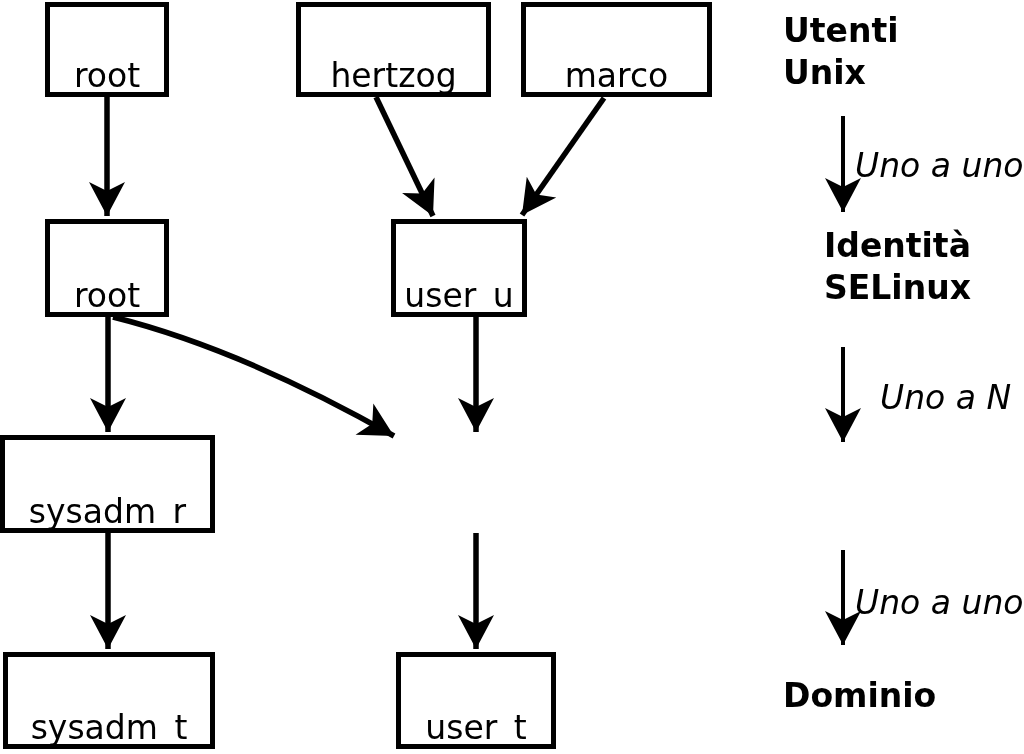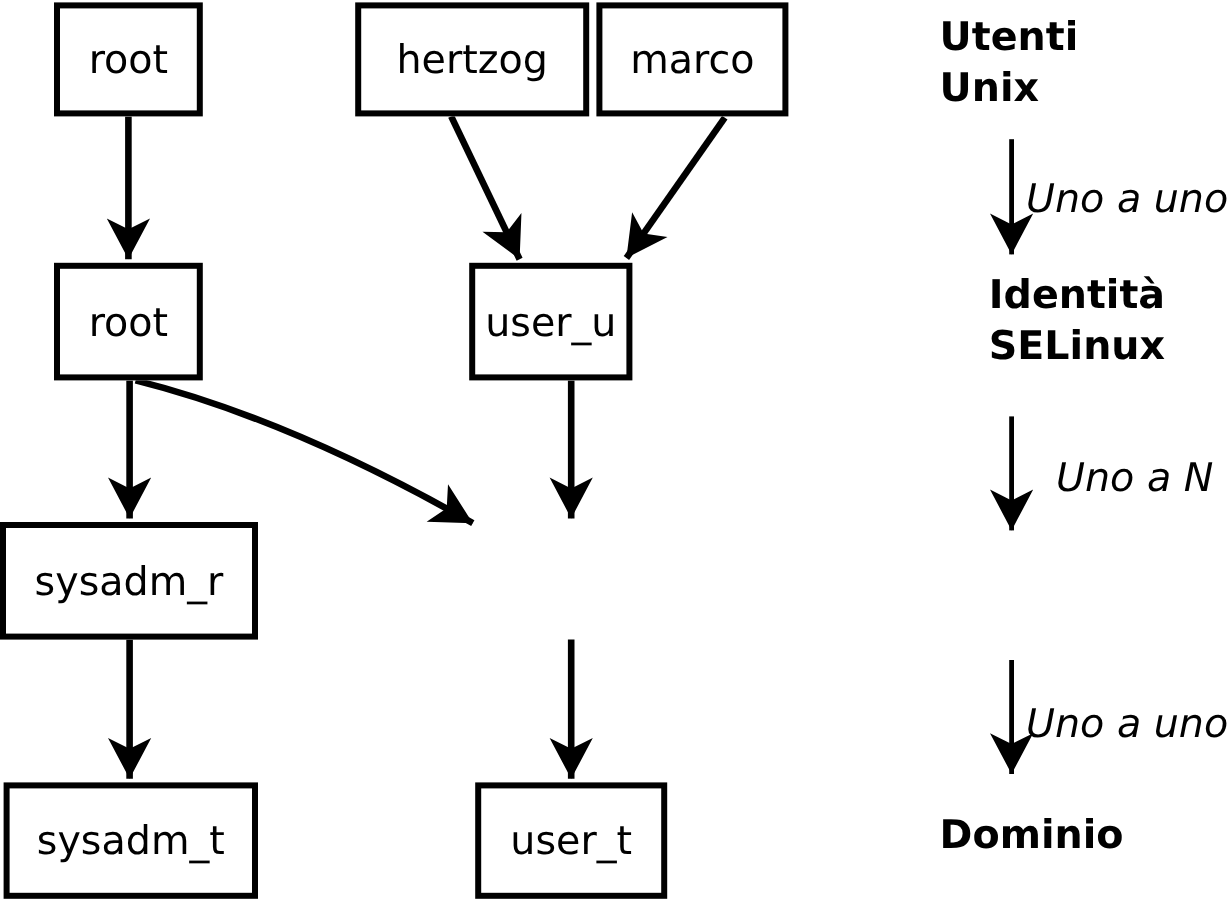--- a/index.html
+++ b/index.html
@@ -22,21 +22,21 @@
     top: 0;
     width: 1024px;
     height: 754px;
   }
   .node {
     position: absolute;
     box-sizing: border-box;
     border: 5px solid #000000;
     background: #ffffff;
     display: flex;
-    align-items: center;
+    align-items: flex-end;
     justify-content: center;
   }
   .node-label {
     font-size: 33px;
     line-height: 1;
     white-space: nowrap;
   }
   .legend-level {
     position: absolute;
     font-weight: bold;
@@ -103,21 +103,21 @@
         <polygon points="843,645 825,611 843,620 861,611" fill="#000000"></polygon>
       </g>
     </svg>
 
   <div class="node" style="left:45px; top:2px; width:124px; height:95px">
     <span class="node-label">root</span>
   </div>
   <div class="node" style="left:296px; top:2px; width:195px; height:95px">
     <span class="node-label">hertzog</span>
   </div>
-  <div class="node" style="left:497px; top:2px; width:160px; height:95px">
+  <div class="node" style="left:521px; top:2px; width:191px; height:95px">
     <span class="node-label">marco</span>
   </div>
 
   <div class="node" style="left:45px; top:219px; width:124px; height:98px">
     <span class="node-label">root</span>
   </div>
   <div class="node" style="left:391px; top:219px; width:136px; height:98px">
     <span class="node-label">user_u</span>
   </div>
 

